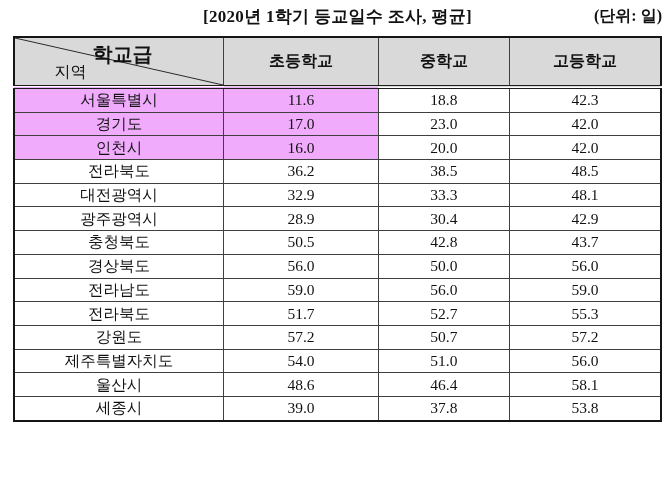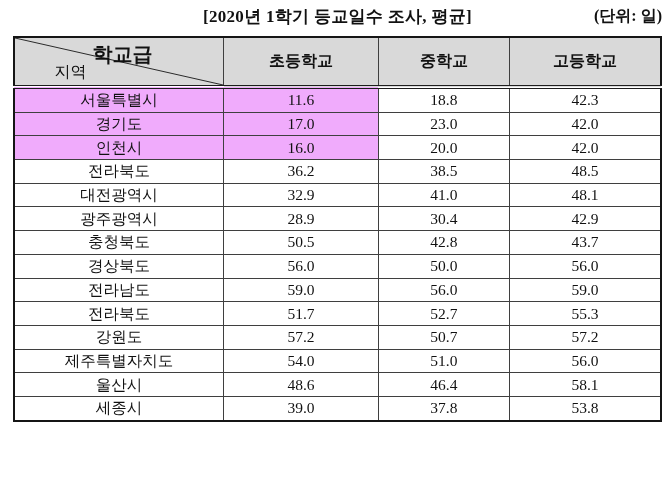--- a/index.html
+++ b/index.html
@@ -129,21 +129,21 @@
       </tr>
       <tr>
         <td>전라북도</td>
         <td>36.2</td>
         <td>38.5</td>
         <td>48.5</td>
       </tr>
       <tr>
         <td>대전광역시</td>
         <td>32.9</td>
-        <td>41.0</td>
+        <td>33.3</td>
         <td>48.1</td>
       </tr>
       <tr>
         <td>광주광역시</td>
         <td>28.9</td>
         <td>30.4</td>
         <td>42.9</td>
       </tr>
       <tr>
         <td>충청북도</td>

